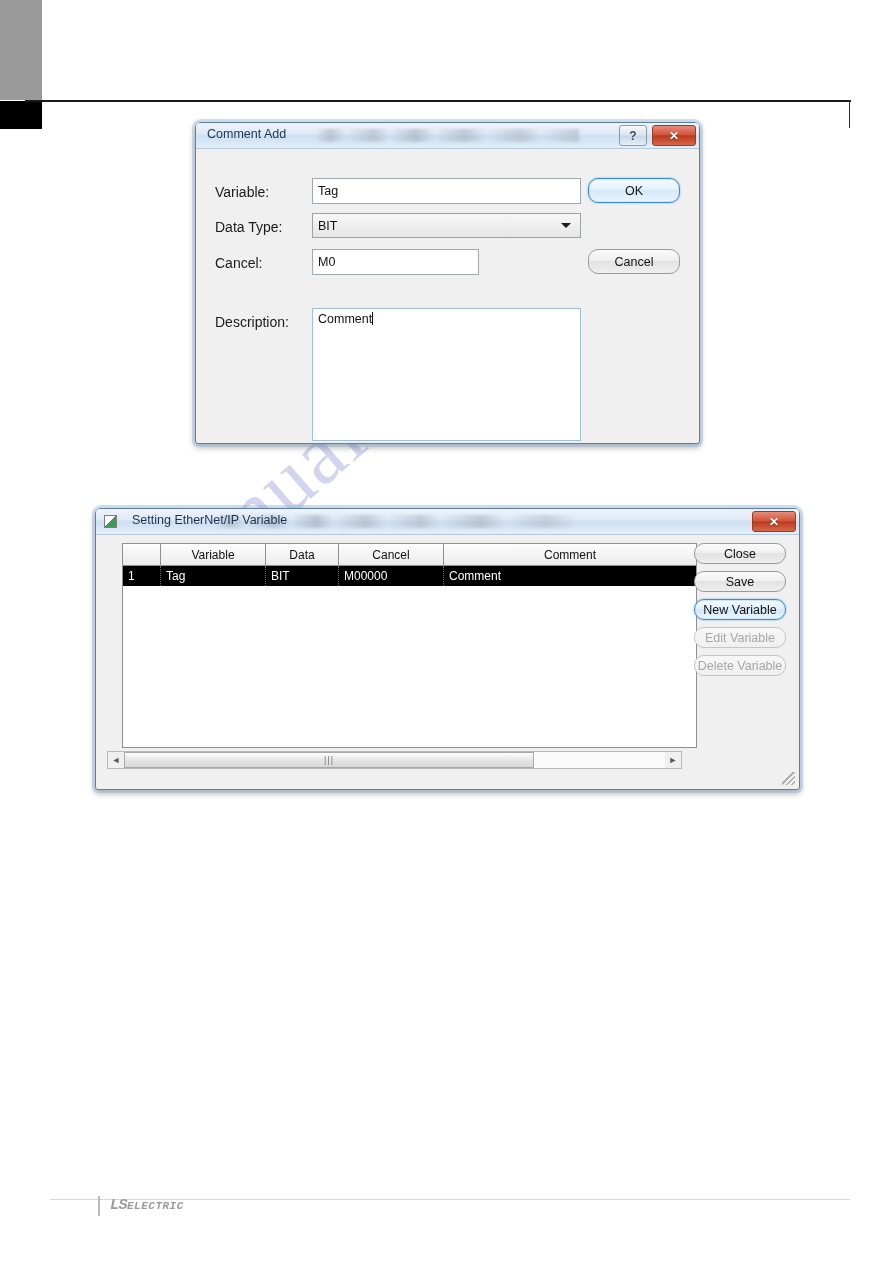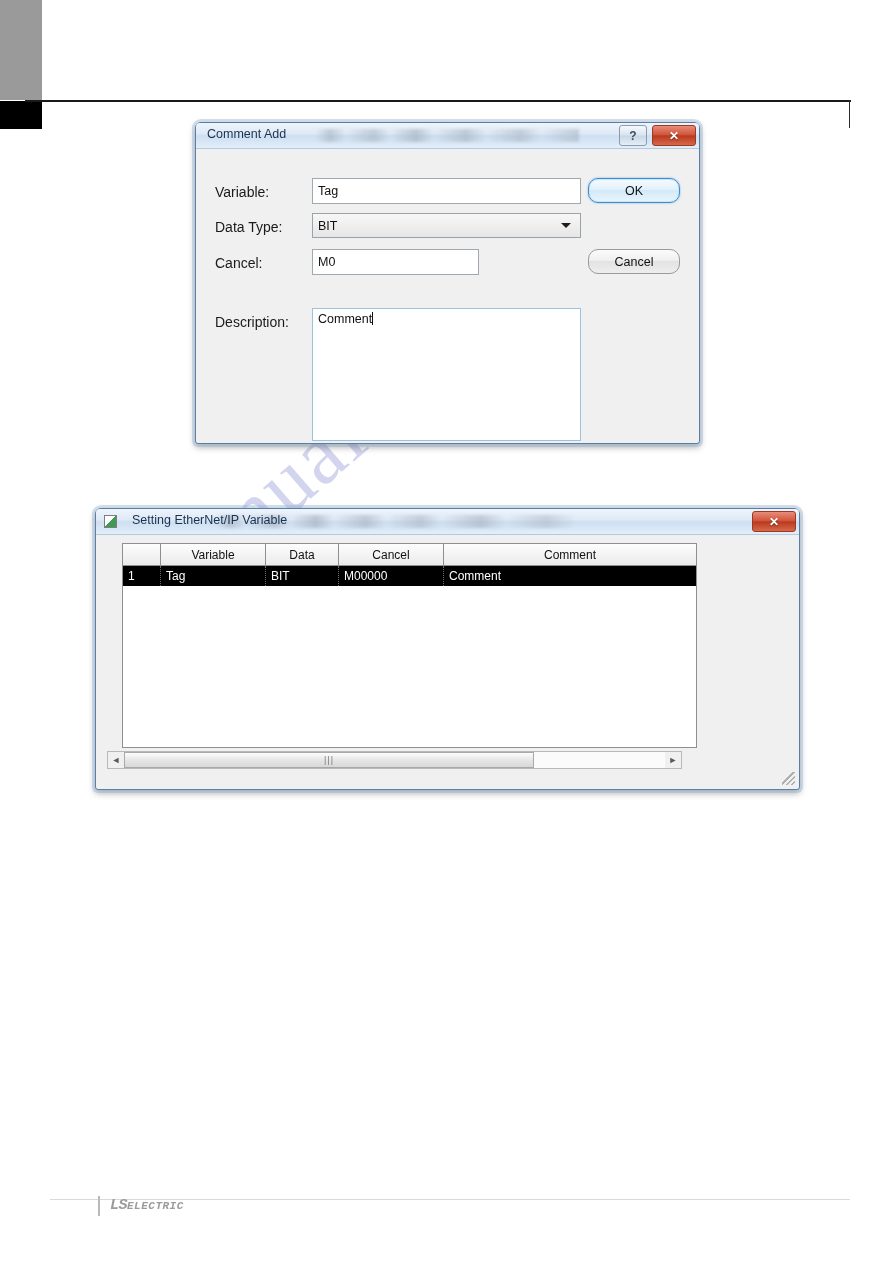--- a/index.html
+++ b/index.html
@@ -302,20 +302,27 @@
     </div>
 
     <div class="hscroll">
       <div class="hs-arrow">◄</div>
       <div class="hs-track">
         <div class="hs-thumb">|||</div>
       </div>
       <div class="hs-arrow">►</div>
     </div>
 
+    <div class="side-buttons">
+      <div class="dlg-btn">Close</div>
+      <div class="dlg-btn">Save</div>
+      <div class="dlg-btn focused">New Variable</div>
+      <div class="dlg-btn disabled">Edit Variable</div>
+      <div class="dlg-btn disabled">Delete Variable</div>
+    </div>
 
     <div class="resize-grip"></div>
   </div>
 </div>
 
 <div class="footer-rule"></div>
 <div class="footer-bar"></div>
 <div class="footer-logo"><span>LS</span><span class="sub">ELECTRIC</span></div>
 
 </body></html>

